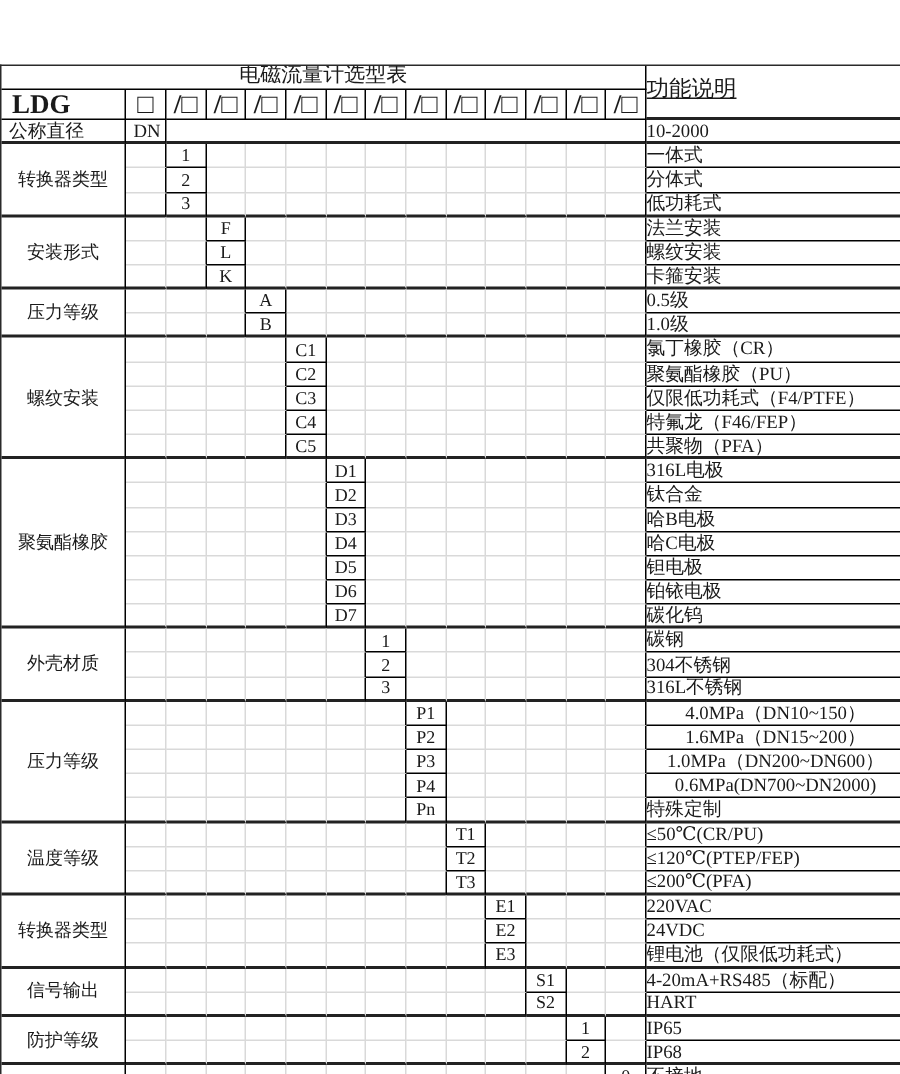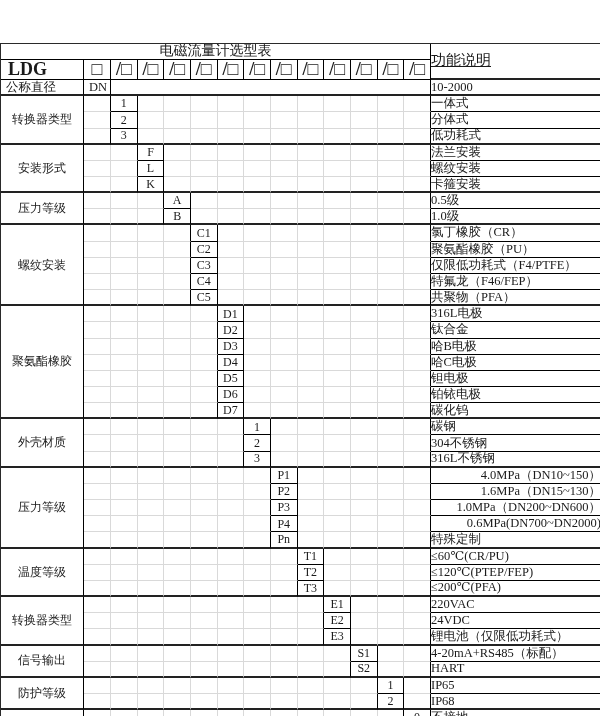--- a/index.html
+++ b/index.html
@@ -43,21 +43,21 @@
     font-size:12px;
     position:relative;
   }
   
   td.code{ border-right:1px solid #000; border-bottom:1px solid #000; text-align:center; font-size:12px; }
   
   td.grid{}
   td.brb{ border-right-color:#000; }
   
   td.fn{ border-right:0; border-bottom:1px solid #000; }
-  td.fn.left{ text-align:right; padding-left:2px; }
+  td.fn.left{ text-align:center; padding-left:2px; }
   
   tr.group-end td{ border-bottom:2px solid #222; }
 </style>
 </head>
 <body>
 
 <div id="wrap">
   <table id="grid">
     <colgroup>
       <col style="width:83px">
@@ -501,21 +501,21 @@
           <td class="grid"></td>
           <td class="grid"></td>
           <td class="grid"></td>
           <td class="grid brb"></td>
           <td class="code">P2</td>
           <td class="grid"></td>
           <td class="grid"></td>
           <td class="grid"></td>
           <td class="grid"></td>
           <td class="grid brb"></td>
-          <td class="fn left">1.6MPa（DN15~130）</td>
+          <td class="fn left">1.6MPa（DN15~200）</td>
         </tr>
         <tr>
           <td class="grid"></td>
           <td class="grid"></td>
           <td class="grid"></td>
           <td class="grid"></td>
           <td class="grid"></td>
           <td class="grid"></td>
           <td class="grid brb"></td>
           <td class="code">P3</td>
@@ -566,21 +566,21 @@
           <td class="grid"></td>
           <td class="grid"></td>
           <td class="grid"></td>
           <td class="grid"></td>
           <td class="grid brb"></td>
           <td class="code">T1</td>
           <td class="grid"></td>
           <td class="grid"></td>
           <td class="grid"></td>
           <td class="grid brb"></td>
-          <td class="fn">≤60℃(CR/PU)</td>
+          <td class="fn">≤50℃(CR/PU)</td>
         </tr>
         <tr>
           <td class="grid"></td>
           <td class="grid"></td>
           <td class="grid"></td>
           <td class="grid"></td>
           <td class="grid"></td>
           <td class="grid"></td>
           <td class="grid"></td>
           <td class="grid brb"></td>

